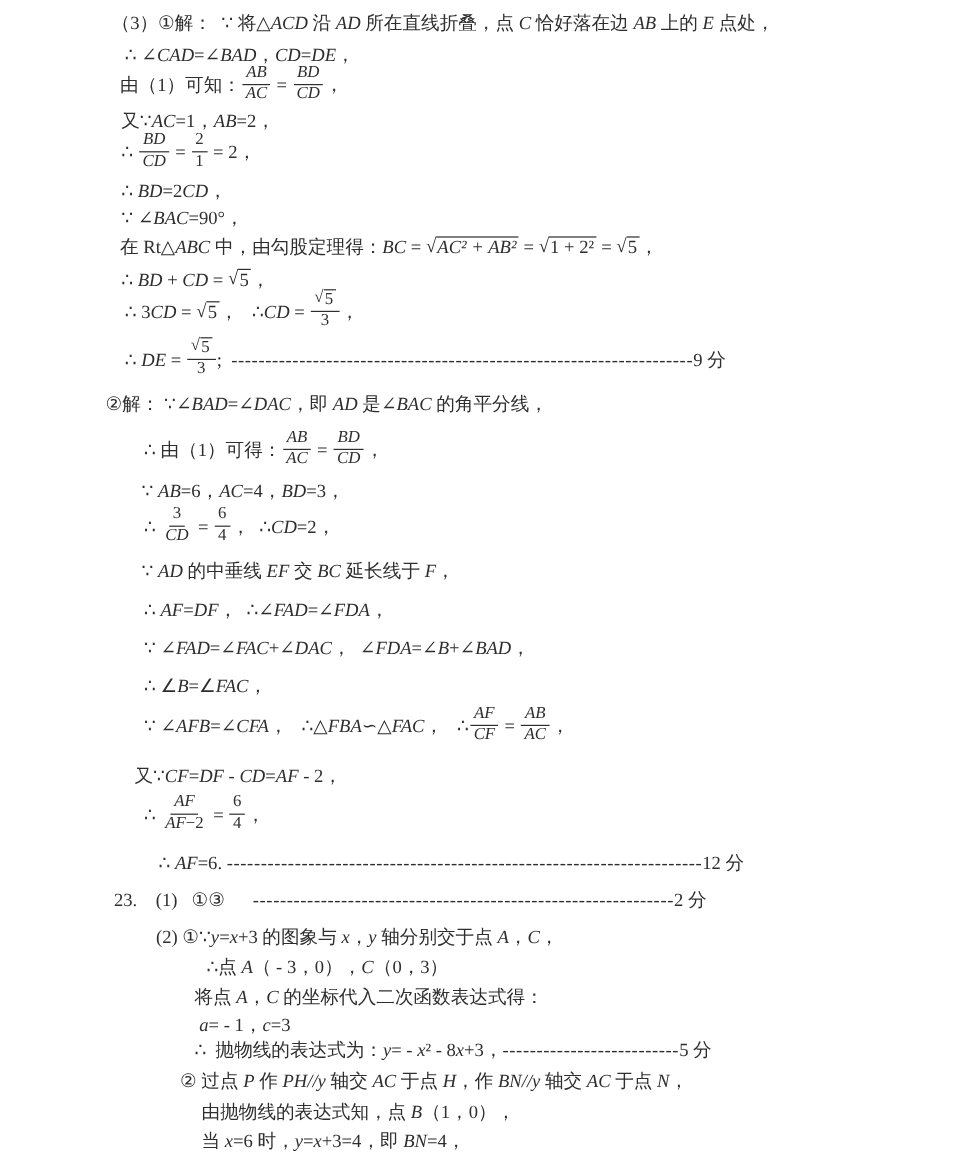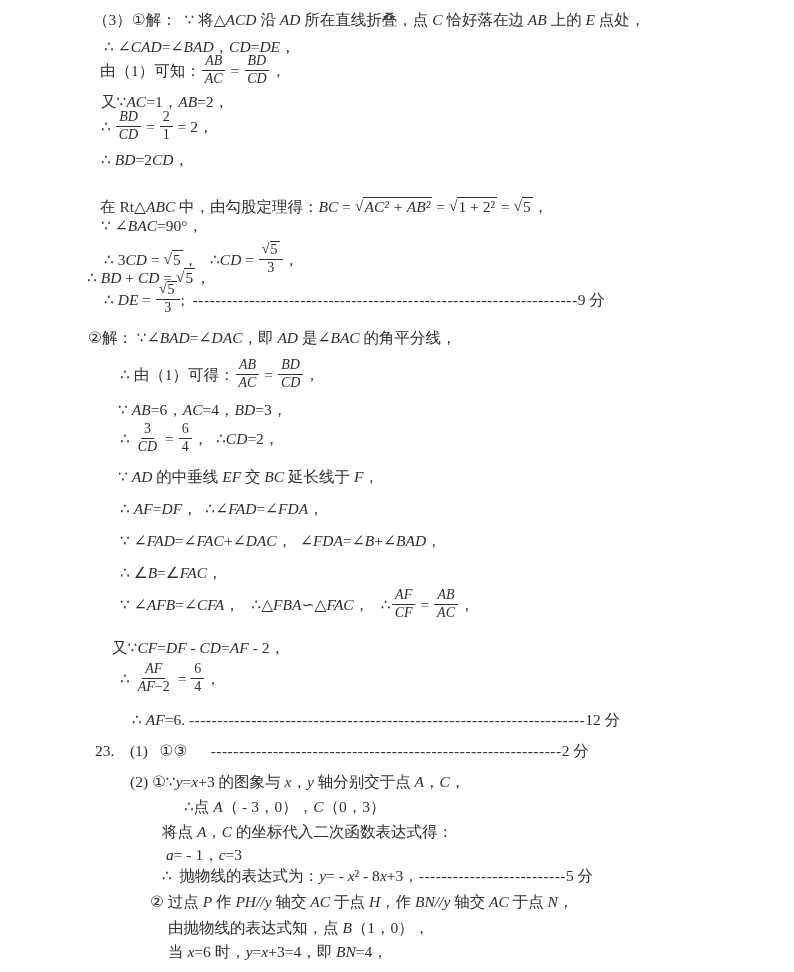--- a/index.html
+++ b/index.html
@@ -40,40 +40,40 @@
 <body>
 
 <div class="page">
   <div id="lines">
       <div class="line" style="left: 93px; top: 10px;"><span class="txt">（3）①解：  ∵ 将△</span><span class="math">ACD</span><span class="txt"> 沿 </span><span class="math">AD</span><span class="txt"> 所在直线折叠，点 </span><span class="math">C</span><span class="txt"> 恰好落在边 </span><span class="math">AB</span><span class="txt"> 上的 </span><span class="math">E</span><span class="txt"> 点处，</span></div>
       <div class="line" style="left: 104px; top: 37px;"><span class="txt">∴ ∠</span><span class="math">CAD</span><span class="txt">=∠</span><span class="math">BAD</span><span class="txt">，</span><span class="math">CD</span><span class="txt">=</span><span class="math">DE</span><span class="txt">，</span></div>
       <div class="line" style="left: 100px; top: 56px;"><span class="txt">由（1）可知：</span><span class="frac"><span class="num"><span class="math">AB</span></span><span class="den"><span class="math">AC</span></span></span><span class="txt"> = </span><span class="frac"><span class="num"><span class="math">BD</span></span><span class="den"><span class="math">CD</span></span></span><span class="txt">，</span></div>
       <div class="line" style="left: 101px; top: 92px;"><span class="txt">又∵</span><span class="math">AC</span><span class="txt">=1，</span><span class="math">AB</span><span class="txt">=2，</span></div>
       <div class="line" style="left: 101px; top: 112px;"><span class="txt">∴ </span><span class="frac"><span class="num"><span class="math">BD</span></span><span class="den"><span class="math">CD</span></span></span><span class="txt"> = </span><span class="frac"><span class="num"><span class="txt">2</span></span><span class="den"><span class="txt">1</span></span></span><span class="txt"> = 2，</span></div>
       <div class="line" style="left: 101px; top: 150px;"><span class="txt">∴ </span><span class="math">BD</span><span class="txt">=2</span><span class="math">CD</span><span class="txt">，</span></div>
-      <div class="line" style="left: 101px; top: 173px; margin-top: 43px;"><span class="txt">∵ ∠</span><span class="math">BAC</span><span class="txt">=90°，</span></div>
+      <div class="line" style="left: 101px; top: 173px;"><span class="txt">∵ ∠</span><span class="math">BAC</span><span class="txt">=90°，</span></div>
       <div class="line" style="left: 100px; top: 197px;"><span class="txt">在 Rt△</span><span class="math">ABC</span><span class="txt"> 中，由勾股定理得：</span><span class="math">BC</span><span class="txt"> = </span><span class="sqrt"><span class="rad">√</span><span class="ov"><span class="math">AC² + AB²</span></span></span><span class="txt"> = </span><span class="sqrt"><span class="rad">√</span><span class="ov"><span class="txt">1 + 2²</span></span></span><span class="txt"> = </span><span class="sqrt"><span class="rad">√</span><span class="ov"><span class="txt">5</span></span></span><span class="txt">，</span></div>
-      <div class="line" style="left: 87px; top: 224px; margin-top: 44px;"><span class="txt">∴ </span><span class="math">BD</span><span class="txt"> + </span><span class="math">CD</span><span class="txt"> = </span><span class="sqrt"><span class="rad">√</span><span class="ov"><span class="txt">5</span></span></span><span class="txt">，</span></div>
+      <div class="line" style="left: 101px; top: 224px;"><span class="txt">∴ </span><span class="math">BD</span><span class="txt"> + </span><span class="math">CD</span><span class="txt"> = </span><span class="sqrt"><span class="rad">√</span><span class="ov"><span class="txt">5</span></span></span><span class="txt">，</span></div>
       <div class="line" style="left: 104px; top: 245px;"><span class="txt">∴ 3</span><span class="math">CD</span><span class="txt"> = </span><span class="sqrt"><span class="rad">√</span><span class="ov"><span class="txt">5</span></span></span><span class="txt">，   ∴</span><span class="math">CD</span><span class="txt"> = </span><span class="frac"><span class="num"><span class="sqrt"><span class="rad">√</span><span class="ov"><span class="txt">5</span></span></span></span><span class="den"><span class="txt">3</span></span></span><span class="txt">，</span></div>
       <div class="line" style="left: 104px; top: 285px;"><span class="txt">∴ </span><span class="math">DE</span><span class="txt"> = </span><span class="frac"><span class="num"><span class="sqrt"><span class="rad">√</span><span class="ov"><span class="txt">5</span></span></span></span><span class="den"><span class="txt">3</span></span></span><span class="txt">;  </span><span class="dash">--------------------------------------------------------------------</span><span class="txt">9 分</span></div>
       <div class="line" style="left: 88px; top: 328px;"><span class="txt">②解： ∵∠</span><span class="math">BAD</span><span class="txt">=∠</span><span class="math">DAC</span><span class="txt">，即 </span><span class="math">AD</span><span class="txt"> 是∠</span><span class="math">BAC</span><span class="txt"> 的角平分线，</span></div>
       <div class="line" style="left: 120px; top: 360px;"><span class="txt">∴ 由（1）可得：</span><span class="frac"><span class="num"><span class="math">AB</span></span><span class="den"><span class="math">AC</span></span></span><span class="txt"> = </span><span class="frac"><span class="num"><span class="math">BD</span></span><span class="den"><span class="math">CD</span></span></span><span class="txt">，</span></div>
       <div class="line" style="left: 118px; top: 400px;"><span class="txt">∵ </span><span class="math">AB</span><span class="txt">=6，</span><span class="math">AC</span><span class="txt">=4，</span><span class="math">BD</span><span class="txt">=3，</span></div>
       <div class="line" style="left: 120px; top: 424px;"><span class="txt">∴ </span><span class="frac"><span class="num"><span class="txt">3</span></span><span class="den"><span class="math">CD</span></span></span><span class="txt"> = </span><span class="frac"><span class="num"><span class="txt">6</span></span><span class="den"><span class="txt">4</span></span></span><span class="txt">，  ∴</span><span class="math">CD</span><span class="txt">=2，</span></div>
       <div class="line" style="left: 118px; top: 467px; font-family: Liberation Serif, serif;"><span class="txt">∵ </span><span class="math">AD</span><span class="txt"> 的中垂线 </span><span class="math">EF</span><span class="txt"> 交 </span><span class="math">BC</span><span class="txt"> 延长线于 </span><span class="math">F</span><span class="txt">，</span></div>
       <div class="line" style="left: 120px; top: 499px;"><span class="txt">∴ </span><span class="math">AF</span><span class="txt">=</span><span class="math">DF</span><span class="txt">，  ∴∠</span><span class="math">FAD</span><span class="txt">=∠</span><span class="math">FDA</span><span class="txt">，</span></div>
       <div class="line" style="left: 120px; top: 531px;"><span class="txt">∵ ∠</span><span class="math">FAD</span><span class="txt">=∠</span><span class="math">FAC</span><span class="txt">+∠</span><span class="math">DAC</span><span class="txt">，  ∠</span><span class="math">FDA</span><span class="txt">=∠</span><span class="math">B</span><span class="txt">+∠</span><span class="math">BAD</span><span class="txt">，</span></div>
       <div class="line" style="left: 120px; top: 563px; font-family: Liberation Serif, serif;"><span class="txt">∴ ∠</span><span class="math">B</span><span class="txt">=∠</span><span class="math">FAC</span><span class="txt">，</span></div>
       <div class="line" style="left: 120px; top: 590px;"><span class="txt">∵ ∠</span><span class="math">AFB</span><span class="txt">=∠</span><span class="math">CFA</span><span class="txt">，   ∴△</span><span class="math">FBA</span><span class="txt">∽△</span><span class="math">FAC</span><span class="txt">，   ∴</span><span class="frac"><span class="num"><span class="math">AF</span></span><span class="den"><span class="math">CF</span></span></span><span class="txt"> = </span><span class="frac"><span class="num"><span class="math">AB</span></span><span class="den"><span class="math">AC</span></span></span><span class="txt">，</span></div>
       <div class="line" style="left: 112px; top: 638px;"><span class="txt">又∵</span><span class="math">CF</span><span class="txt">=</span><span class="math">DF</span><span class="txt"> - </span><span class="math">CD</span><span class="txt">=</span><span class="math">AF</span><span class="txt"> - 2，</span></div>
       <div class="line" style="left: 120px; top: 664px;"><span class="txt">∴ </span><span class="frac"><span class="num"><span class="math">AF</span></span><span class="den"><span class="math">AF</span><span class="txt">−2</span></span></span><span class="txt"> = </span><span class="frac"><span class="num"><span class="txt">6</span></span><span class="den"><span class="txt">4</span></span></span><span class="txt">，</span></div>
       <div class="line" style="left: 132px; top: 710px;"><span class="txt">∴ </span><span class="math">AF</span><span class="txt">=6. </span><span class="dash">----------------------------------------------------------------------</span><span class="txt">12 分</span></div>
       <div class="line" style="left: 95px; top: 741px; text-align: right;"><span class="txt">23.    (1)   ①③      </span><span class="dash">--------------------------------------------------------------</span><span class="txt">2 分</span></div>
       <div class="line" style="left: 130px; top: 772px;"><span class="txt">(2) ①∵</span><span class="math">y</span><span class="txt">=</span><span class="math">x</span><span class="txt">+3 的图象与 </span><span class="math">x</span><span class="txt">，</span><span class="math">y</span><span class="txt"> 轴分别交于点 </span><span class="math">A</span><span class="txt">，</span><span class="math">C</span><span class="txt">，</span></div>
-      <div class="line" style="left: 172px; top: 797px; margin-left: 12px;"><span class="txt">∴点 </span><span class="math">A</span><span class="txt">（ - 3，0），</span><span class="math">C</span><span class="txt">（0，3）</span></div>
+      <div class="line" style="left: 172px; top: 797px;"><span class="txt">∴点 </span><span class="math">A</span><span class="txt">（ - 3，0），</span><span class="math">C</span><span class="txt">（0，3）</span></div>
       <div class="line" style="left: 162px; top: 822px;"><span class="txt">将点 </span><span class="math">A</span><span class="txt">，</span><span class="math">C</span><span class="txt"> 的坐标代入二次函数表达式得：</span></div>
       <div class="line" style="left: 166px; top: 845px;"><span class="math">a</span><span class="txt">= - 1，</span><span class="math">c</span><span class="txt">=3</span></div>
       <div class="line" style="left: 162px; top: 866px;"><span class="txt">∴  抛物线的表达式为：</span><span class="math">y</span><span class="txt">= - </span><span class="math">x</span><span class="txt">² - 8</span><span class="math">x</span><span class="txt">+3，</span><span class="dash">--------------------------</span><span class="txt">5 分</span></div>
       <div class="line" style="left: 150px; top: 892px;"><span class="txt">② 过点 </span><span class="math">P</span><span class="txt"> 作 </span><span class="math">PH</span><span class="math">//</span><span class="math">y</span><span class="txt"> 轴交 </span><span class="math">AC</span><span class="txt"> 于点 </span><span class="math">H</span><span class="txt">，作 </span><span class="math">BN</span><span class="math">//</span><span class="math">y</span><span class="txt"> 轴交 </span><span class="math">AC</span><span class="txt"> 于点 </span><span class="math">N</span><span class="txt">，</span></div>
       <div class="line" style="left: 168px; top: 918px;"><span class="txt">由抛物线的表达式知，点 </span><span class="math">B</span><span class="txt">（1，0），</span></div>
       <div class="line" style="left: 168px; top: 942px;"><span class="txt">当 </span><span class="math">x</span><span class="txt">=6 时，</span><span class="math">y</span><span class="txt">=</span><span class="math">x</span><span class="txt">+3=4，即 </span><span class="math">BN</span><span class="txt">=4，</span></div>
     </div>
 </div>
 
 </body></html>

